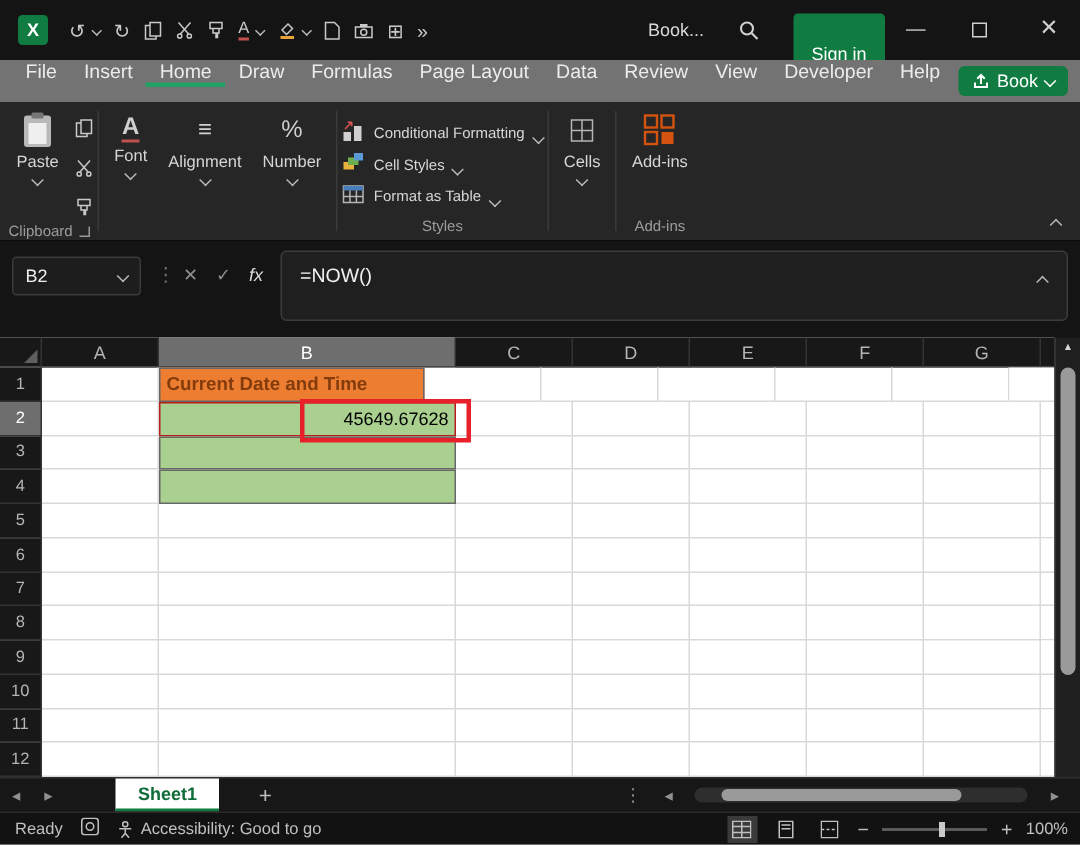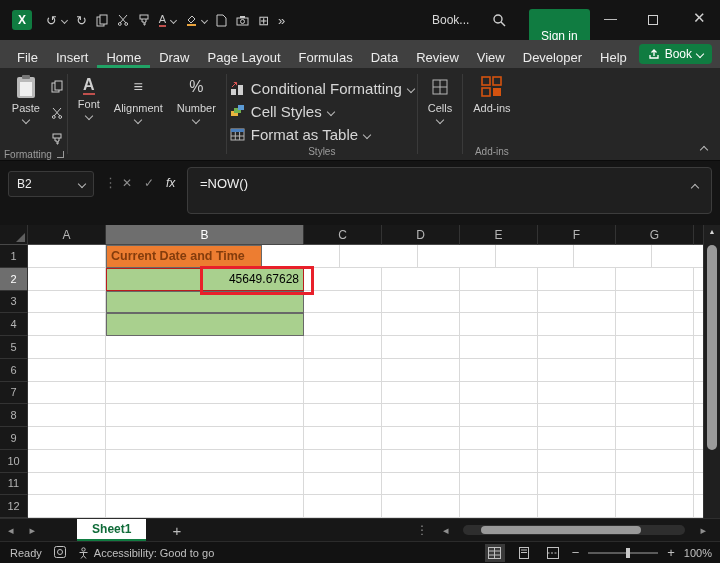--- a/index.html
+++ b/index.html
@@ -18,37 +18,37 @@
   .qat .chv{width:5px;height:5px;margin-left:-4px}
   .acolor{font-size:11px;color:#c9c9c9;border-bottom:2px solid #c0504d;line-height:11px}
   .doc-title{position:absolute;left:432px;top:13px;color:#d9d9d9;font-size:12px}
   .search-btn{position:absolute;left:492px;top:13px}
   .signin-btn{position:absolute;left:529px;top:9px;background:#107C41;color:#fff;font-size:12px;padding:20px 12px;border-radius:3px;cursor:default}
   .win-min{position:absolute;left:604px;top:11px;color:#d0d0d0;font-size:13px}
   .win-max{position:absolute;left:648px;top:15px;width:10px;height:10px;border:1px solid #d0d0d0}
   .win-close{position:absolute;left:693px;top:9px;color:#d0d0d0;font-size:15px}
 
   
-  .menubar{position:absolute;top:40px;left:0;right:0;height:28px;display:flex;align-items:flex-end;padding-left:8px;background:#404040}
+  .menubar{position:absolute;top:40px;left:0;right:0;height:28px;display:flex;align-items:flex-start;padding-left:8px;background:#737373}
   .mitem{padding:0 9px;display:flex;align-items:center;color:#ececec;font-size:13px;border-bottom:3px solid transparent}
   .mitem.active{border-bottom-color:#21A366}
   .share-btn{margin-left:auto;margin-right:8px;align-self:center;background:#107C41;color:#fff;font-size:12px;padding:3px 9px;border-radius:4px;display:flex;align-items:center;gap:5px}
 
   
   .ribbon{position:absolute;top:68px;left:0;right:0;height:93px;background:#262626;border-bottom:1px solid #0b0b0b;display:flex;align-items:stretch;padding:0 4px}
   .rgroup{display:flex;flex-direction:column}
   .rcontent{flex:1;display:flex;align-items:flex-start;justify-content:center;padding-top:5px}
   .rlabelrow{height:17px;display:flex;align-items:center;justify-content:center;color:#9c9c9c;font-size:10px;gap:5px}
   .rsep{width:1px;background:#3a3a3a;margin:6px 3px}
   .bigbtn{display:flex;flex-direction:column;align-items:center;gap:3px;color:#d6d6d6;font-size:11px;padding:2px 7px}
   .ricon{height:24px;display:flex;align-items:center;justify-content:center;font-size:16px;color:#cfcfcf}
   .clipsmall{display:flex;flex-direction:column;gap:8px;margin-left:4px;padding-top:6px;align-items:center}
   .launcher{width:7px;height:7px;border-right:1px solid #9a9a9a;border-bottom:1px solid #9a9a9a}
   .styles-col{display:flex;flex-direction:column;gap:6px;padding-top:7px}
-  .srow{display:flex;align-items:center;gap:6px;color:#d6d6d6;font-size:15px;white-space:nowrap}
+  .srow{display:flex;align-items:flex-end;gap:6px;color:#d6d6d6;font-size:10px;white-space:nowrap}
   .ribbon-collapse{position:absolute;right:13px;top:147px}
 
   
   .formula-area{position:absolute;top:161px;left:0;right:0;height:64px;background:#141414}
   .name-box{position:absolute;left:8px;top:10px;width:86px;height:26px;background:#1d1d1d;border:1px solid #3a3a3a;border-radius:3px;color:#eee;font-size:12px;display:flex;align-items:center;justify-content:space-between;padding:0 8px}
   .fsplit{position:absolute;left:104px;top:14px;color:#6f6f6f;font-size:13px}
   .fcancel{position:absolute;left:122px;top:15px;color:#8d8d8d;font-size:12px}
   .faccept{position:absolute;left:144px;top:15px;color:#8d8d8d;font-size:12px}
   .ffx{position:absolute;left:166px;top:15px;color:#dcdcdc;font-size:12px;font-style:italic}
   .formula-input{position:absolute;left:187px;top:6px;right:8px;height:47px;background:#1f1f1f;border:1px solid #3c3c3c;border-radius:4px;color:#f0f0f0;font-size:13px;padding:8px 12px}
@@ -158,22 +158,22 @@
   <span class="win-min">—</span>
   <span class="win-max"></span>
   <span class="win-close">✕</span>
 </div>
 
 <div class="menubar">
   <div class="mitem">File</div>
   <div class="mitem">Insert</div>
   <div class="mitem active">Home</div>
   <div class="mitem">Draw</div>
+  <div class="mitem">Formulas</div>
   <div class="mitem">Page Layout</div>
-  <div class="mitem">Formulas</div>
   <div class="mitem">Data</div>
   <div class="mitem">Review</div>
   <div class="mitem">View</div>
   <div class="mitem">Developer</div>
   <div class="mitem">Help</div>
   <div class="share-btn">
     <svg width="12" height="12">
         <path d="M6 8 V2 M3.5 4.5 L6 2 L8.5 4.5" fill="none" stroke="#fff" stroke-width="1.3"></path>
         <path d="M2 7 V10 H10 V7" fill="none" stroke="#fff" stroke-width="1.3"></path>
       </svg>
@@ -207,21 +207,21 @@
               <circle cx="2.8" cy="10" r="1.4" fill="none" stroke="#c9c9c9"></circle>
               <circle cx="9.2" cy="10" r="1.4" fill="none" stroke="#c9c9c9"></circle>
             </svg></span>
         <span><svg width="12" height="12">
               <rect x="2" y="1" width="8" height="4" fill="none" stroke="#c9c9c9"></rect>
               <path d="M4 5 L4 8 L6 8 L6 11 L7 11 L7 8 L8 8 L8 5" fill="none" stroke="#c9c9c9"></path>
             </svg></span>
       </div>
     </div>
     <div class="rlabelrow">
-      <span>Formatting</span>
+      <span>Clipboard</span>
       <span class="launcher"></span>
     </div>
   </div>
 
   <div class="rsep"></div>
 
   <div class="rgroup">
     <div class="rcontent">
       <div class="bigbtn">
         <span class="ricon" style="font-weight:bold;border-bottom:2px solid #c0504d;line-height:15px;height:20px">A</span>
@@ -364,21 +364,21 @@
         <div class="colhdr" style="width: 78px;">E</div>
         <div class="colhdr" style="width: 78px;">F</div>
         <div class="colhdr" style="width: 78px;">G</div>
       </div>
     <div class="hdr-filler"></div>
   </div>
   <div id="grid-body">
       <div class="grid-row">
         <div class="rowhdr">1</div>
         <div class="cell" style="width: 78px;"></div>
-        <div class="cell orange-header" style="width: 156px;">Current Date and Time</div>
+        <div class="cell orange-header" style="width: 177px;">Current Date and Time</div>
         <div class="cell" style="width: 78px;"></div>
         <div class="cell" style="width: 78px;"></div>
         <div class="cell" style="width: 78px;"></div>
         <div class="cell" style="width: 78px;"></div>
         <div class="cell" style="width: 78px;"></div>
         <div class="row-filler"></div>
       </div>
       <div class="grid-row">
         <div class="rowhdr sel">2</div>
         <div class="cell" style="width: 78px;"></div>

